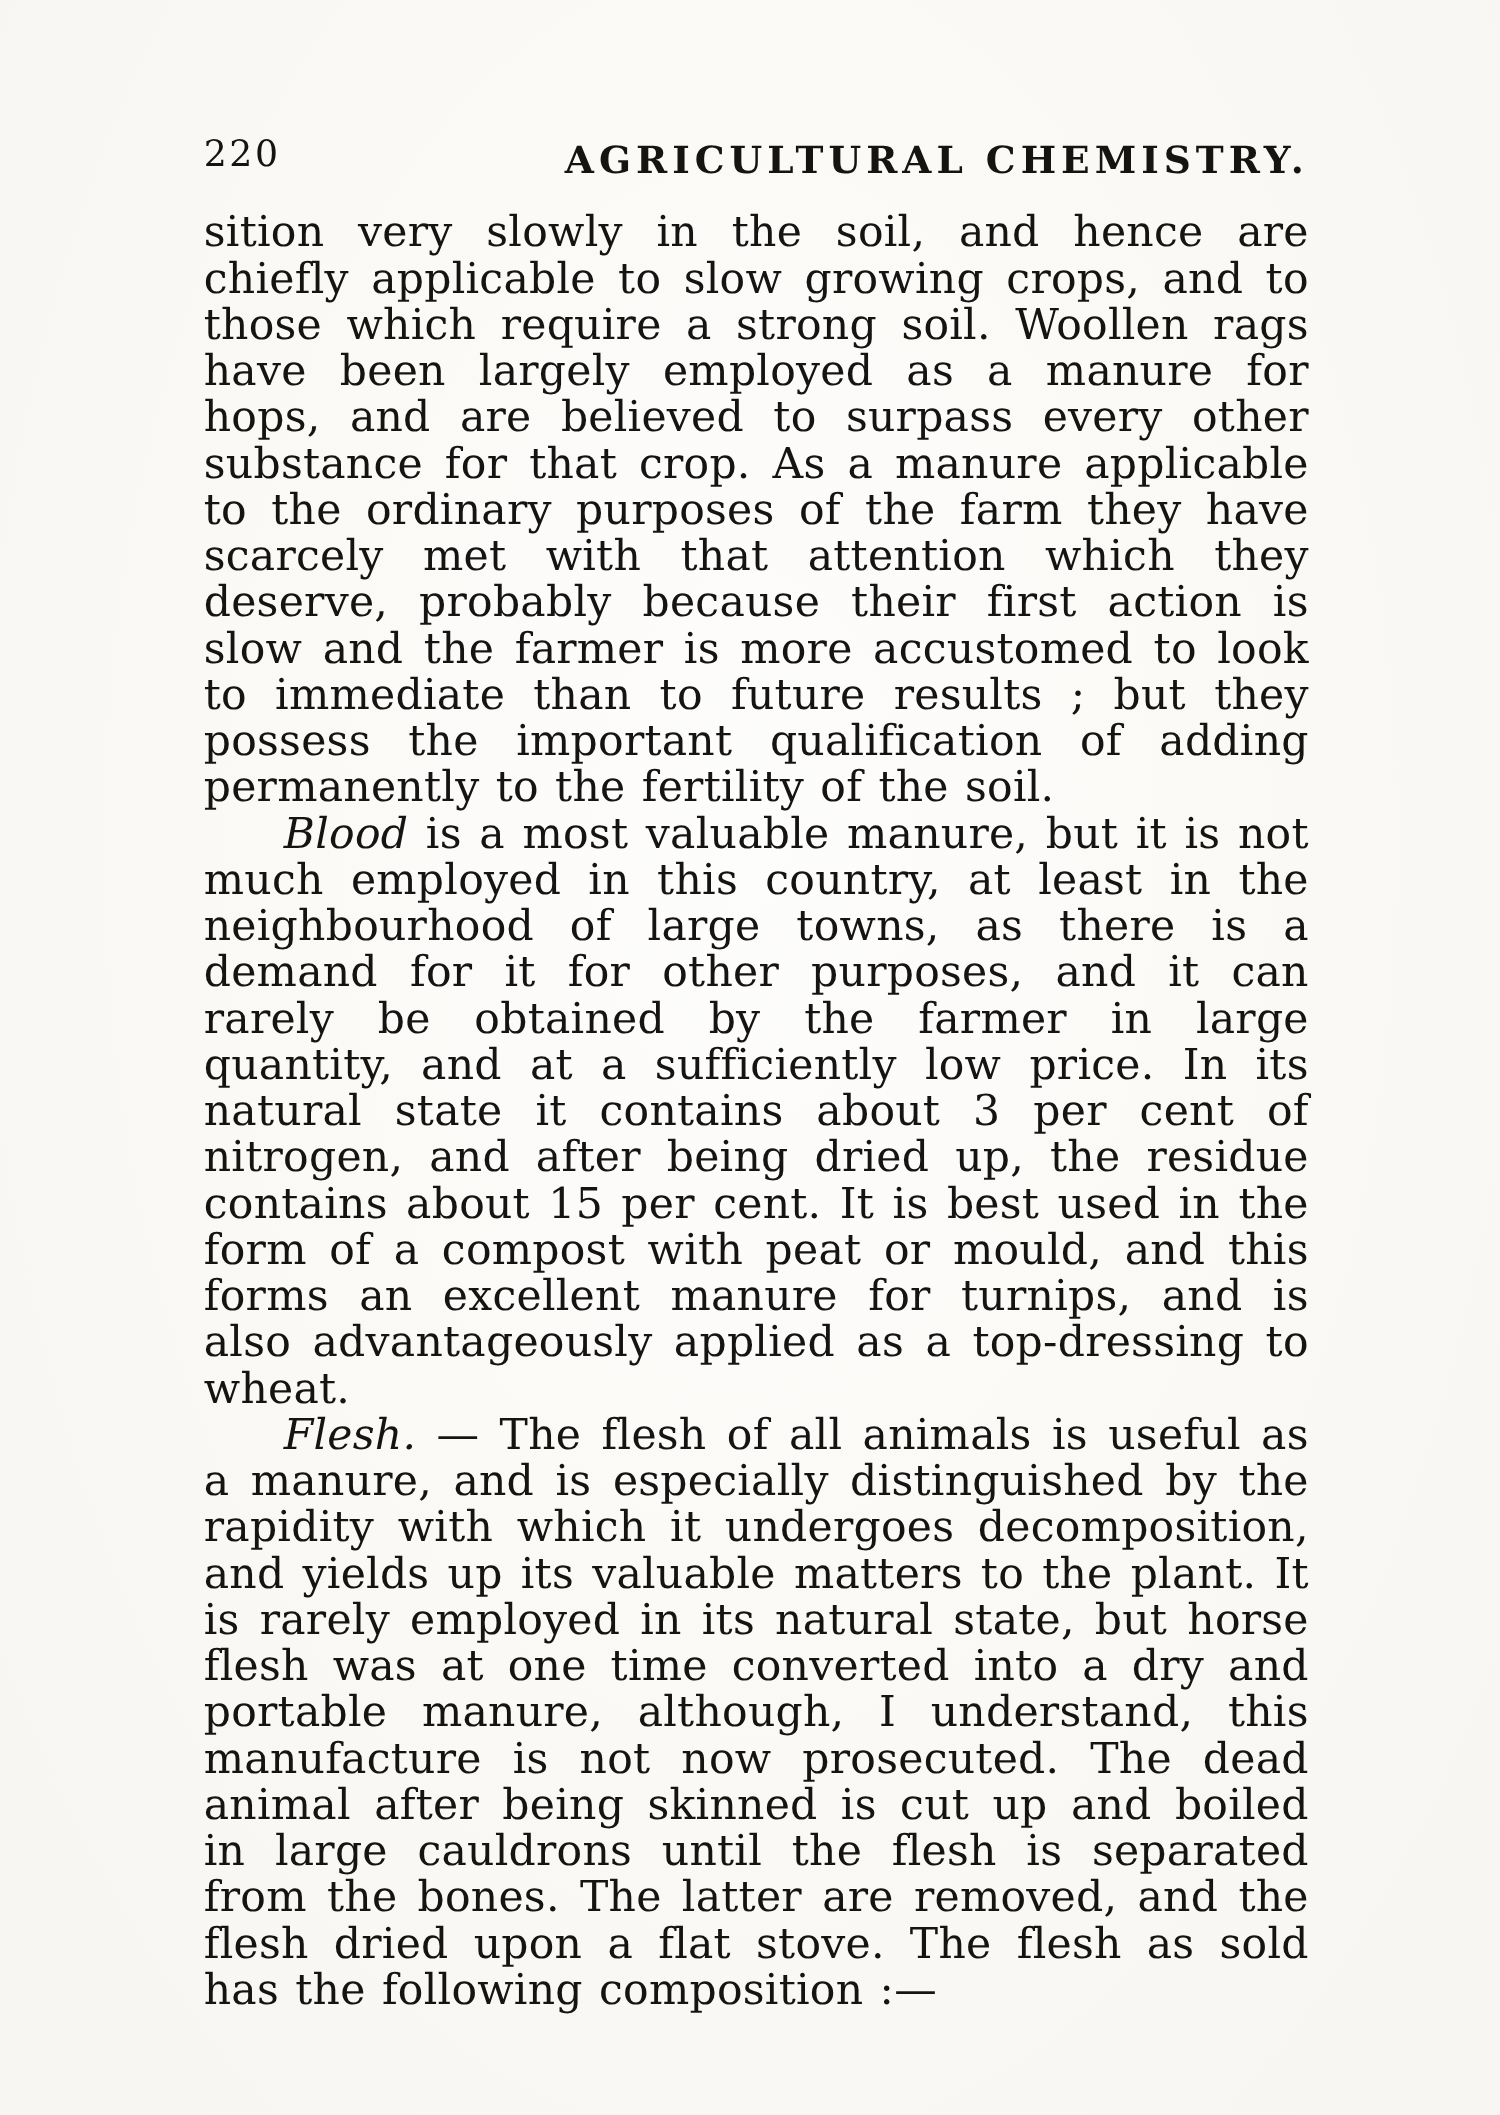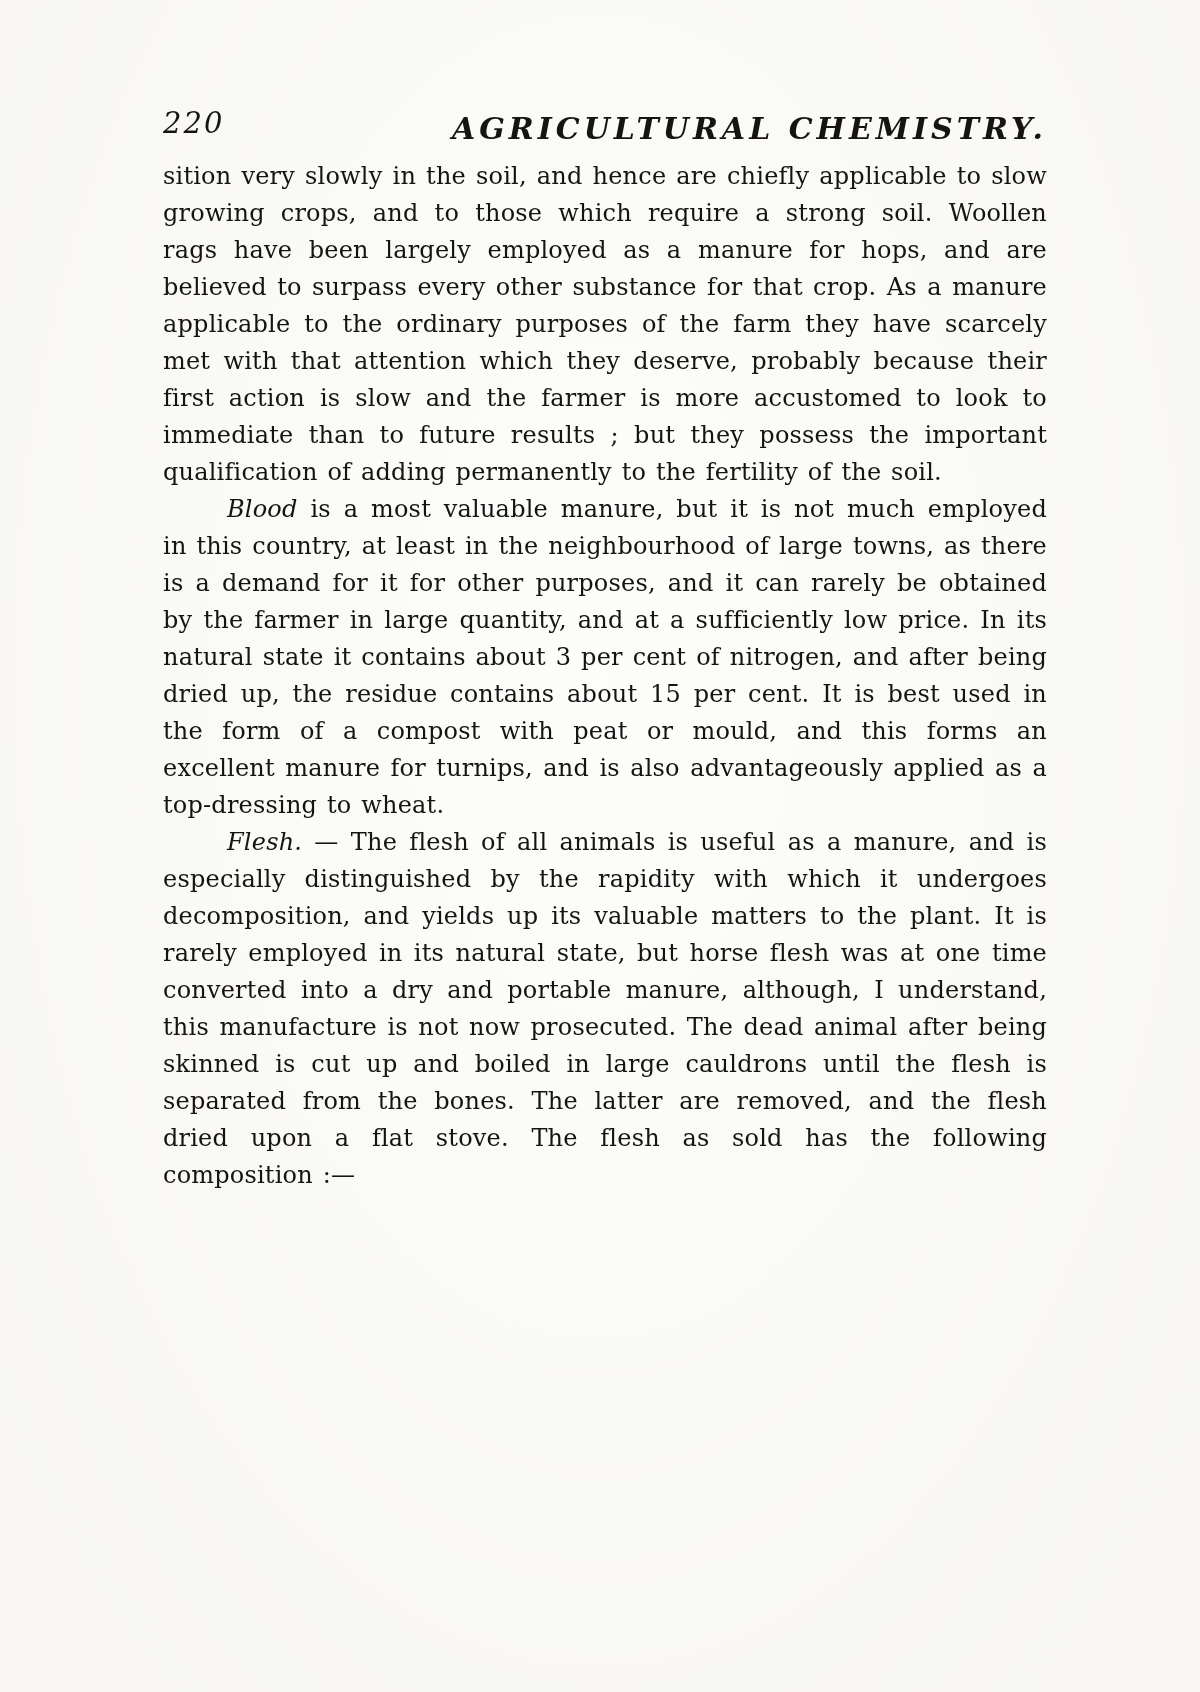--- a/index.html
+++ b/index.html
@@ -19,22 +19,21 @@
     width: 1200px;
     height: 1692px;
     padding: 106px 153px 0 163px;
     background:
       radial-gradient(ellipse at 50% 40%, rgba(255,255,255,0.6), rgba(0,0,0,0.015) 90%),
       #fbfaf6;
   }
   .page-header {
     position: relative;
     height: 36px;
-    margin-bottom: 16px;
-    font-style: italic;
+    margin-bottom: 26px;
   }
   .page-number {
     position: absolute;
     left: 0;
     top: 0;
     font-size: 29px;
     letter-spacing: 2px;
   }
   .running-title {
     display: block;
@@ -42,21 +41,21 @@
     font-size: 30px;
     font-weight: bold;
     letter-spacing: 4px;
     padding-top: 5px;
   }
   .page-body {
     width: 884px;
   }
   .para {
     margin: 0;
-    font-size: 24px;
+    font-size: 34px;
     line-height: 37px;
     text-align: justify;
     text-indent: 64px;
     letter-spacing: 0.2px;
     word-spacing: 2px;
   }
   .para.no-indent {
     text-indent: 0;
   }
   .paragraph-lead {

